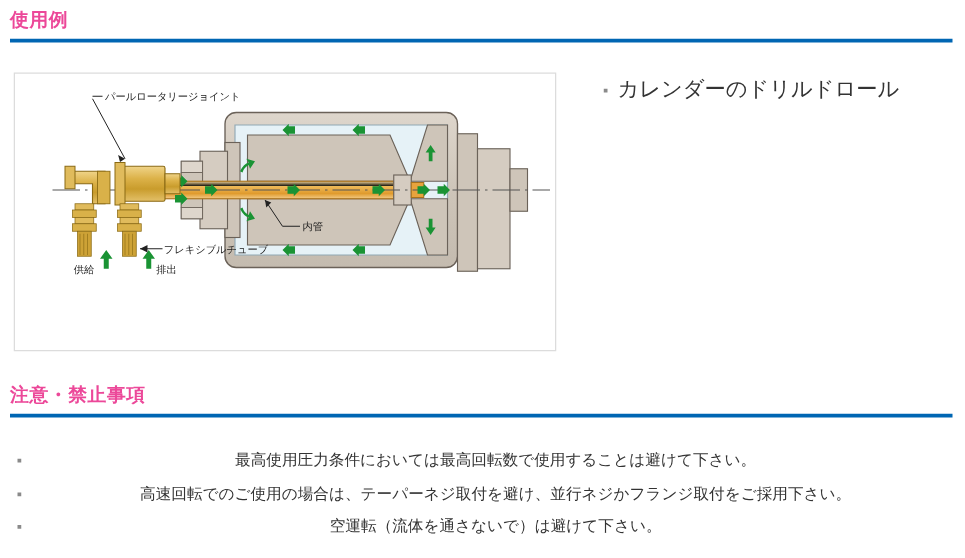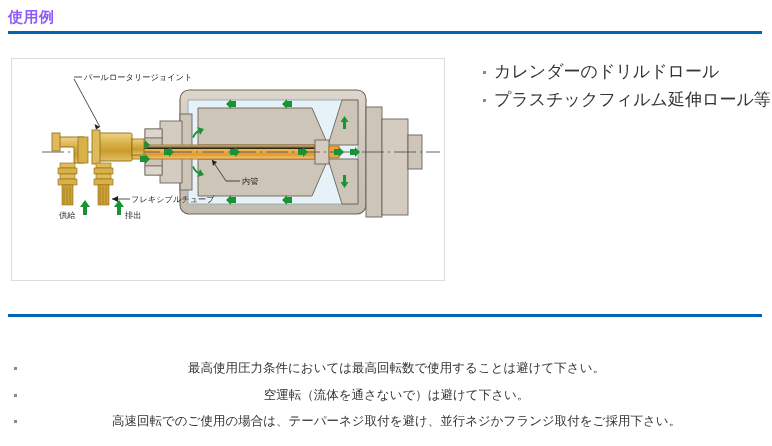--- a/index.html
+++ b/index.html
@@ -20,21 +20,21 @@
 
   
   .section-head {
     position: absolute;
     left: 0;
     width: 772px;
   }
   .section-head .head-text {
     font-size: 15px;
     font-weight: bold;
-    color: #8b5cf6;
+    color: #ec4899;
     letter-spacing: 0.5px;
     padding-left: 8px;
     line-height: 1.1;
     white-space: nowrap;
   }
   .section-head .head-rule {
     margin-top: 5px;
     margin-left: 8px;
     margin-right: 10px;
     height: 3px;
@@ -261,25 +261,25 @@
       <path d="M100,140 l6,-3 l0,6 z" fill="#222222"></path>
       <text x="119" y="143" font-family="'Liberation Sans', sans-serif" font-size="8.2" fill="#1a1a1a">フレキシブルチューブ</text>
 
       <text x="47" y="159" font-family="'Liberation Sans', sans-serif" font-size="8.2" fill="#1a1a1a">供給</text>
       <text x="113" y="159" font-family="'Liberation Sans', sans-serif" font-size="8.2" fill="#1a1a1a">排出</text>
     </svg>
   </div>
 
   <ul class="bullets" id="usage-list">
     <li>カレンダーのドリルドロール</li>
-    <li>プラスチックフィルム延伸ロール等</li>
   </ul>
 </div>
 
 <div class="section-head" id="head-notice">
+  <div class="head-text">注意・禁止事項</div>
   <div class="head-rule"></div>
 </div>
 
 <ul class="bullets" id="notice-list">
   <li>最高使用圧力条件においては最高回転数で使用することは避けて下さい。</li>
+  <li>高速回転でのご使用の場合は、テーパーネジ取付を避け、並行ネジかフランジ取付をご採用下さい。</li>
   <li>空運転（流体を通さないで）は避けて下さい。</li>
-  <li>高速回転でのご使用の場合は、テーパーネジ取付を避け、並行ネジかフランジ取付をご採用下さい。</li>
 </ul>
 
 </body></html>

